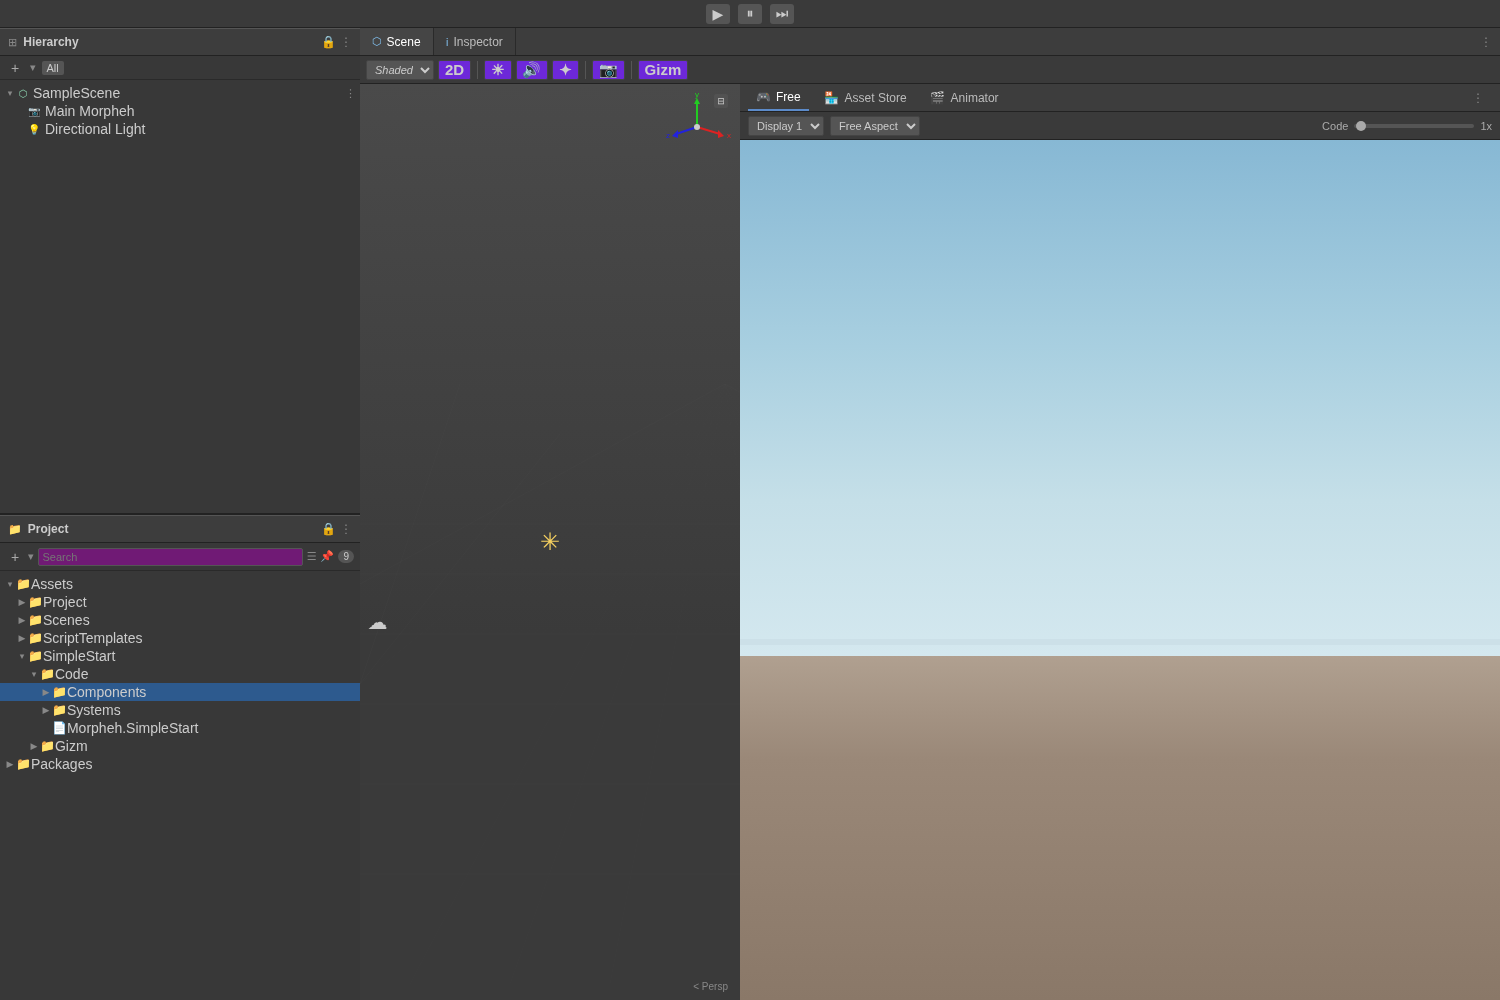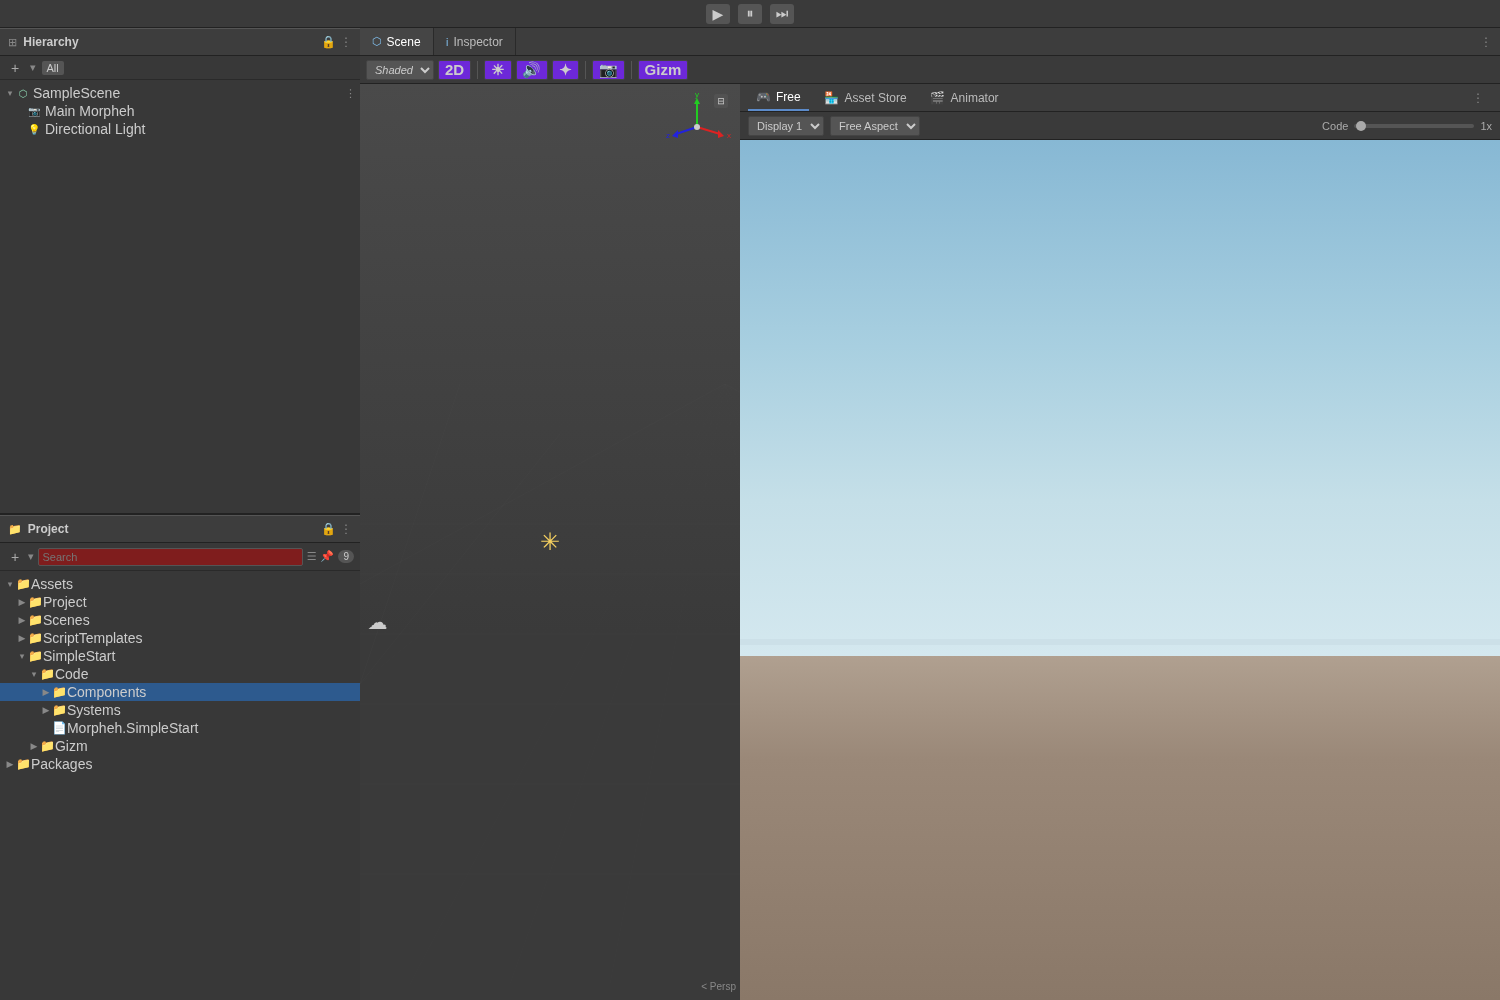--- a/index.html
+++ b/index.html
@@ -149,21 +149,21 @@
       background: #383838;
       display: flex;
       align-items: center;
       padding: 0 6px;
       gap: 4px;
       border-bottom: 1px solid #2a2a2a;
     }
     .search-box {
       flex: 1;
       height: 18px;
-      background: #7f1d1d;
+      background: #701a75;
       border: 1px solid #555;
       border-radius: 2px;
       color: #ccc;
       padding: 0 4px;
       font-size: 11px;
     }
     .project-content {
       flex: 1;
       overflow-y: auto;
       padding: 4px 0;
@@ -302,21 +302,21 @@
     .cloud-icon {
       position: absolute;
       bottom: 40%;
       left: 2%;
       font-size: 20px;
       color: #ccc;
     }
     .persp-label {
       position: absolute;
       bottom: 8px;
-      right: 4px;
+      right: 12px;
       font-size: 10px;
       color: #888;
     }
 
     
     .game-view {
       width: 760px;
       flex-shrink: 0;
       display: flex;
       flex-direction: column;

